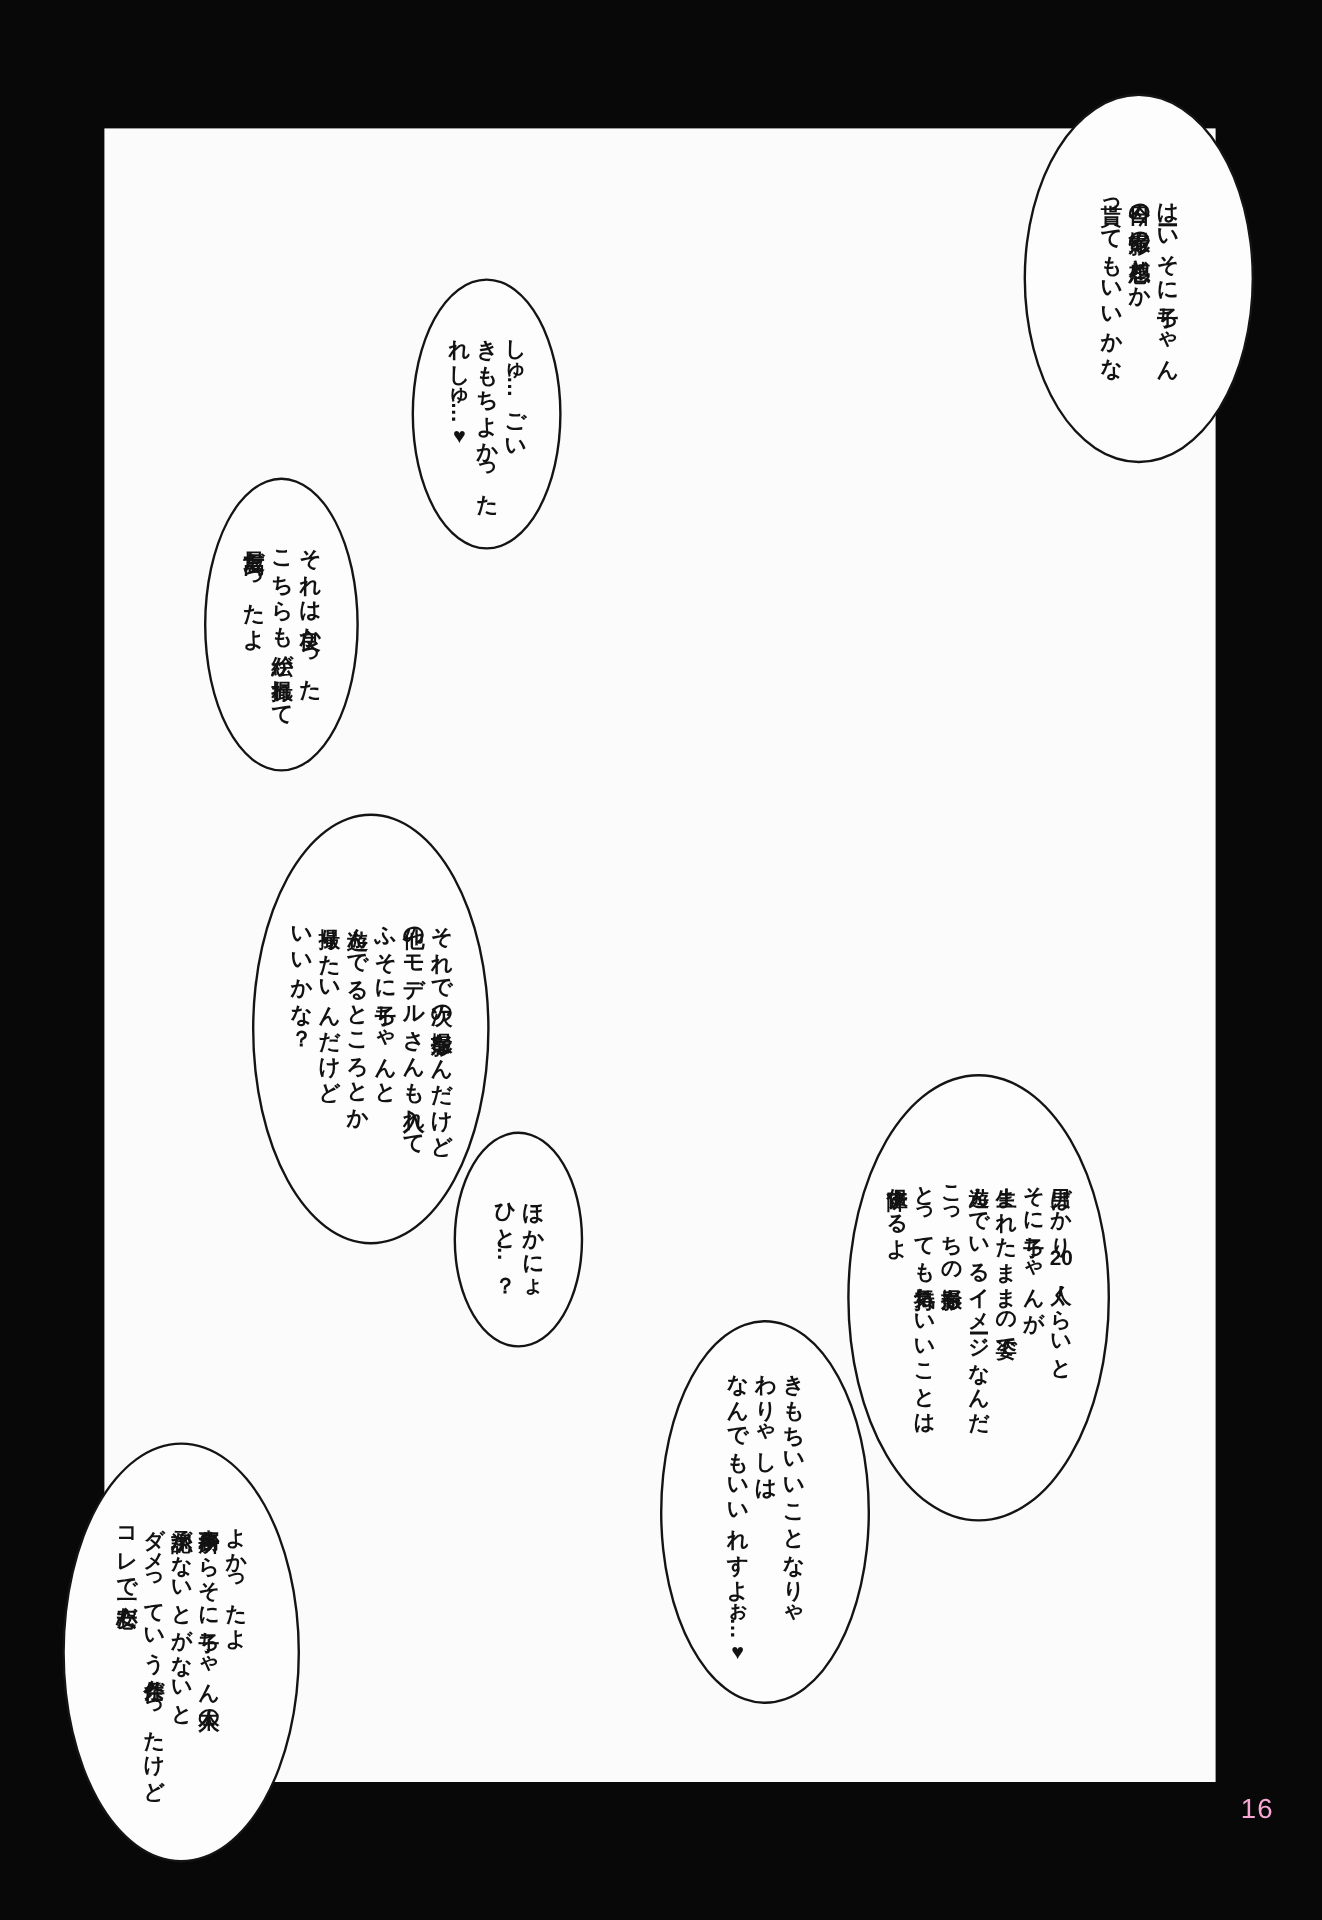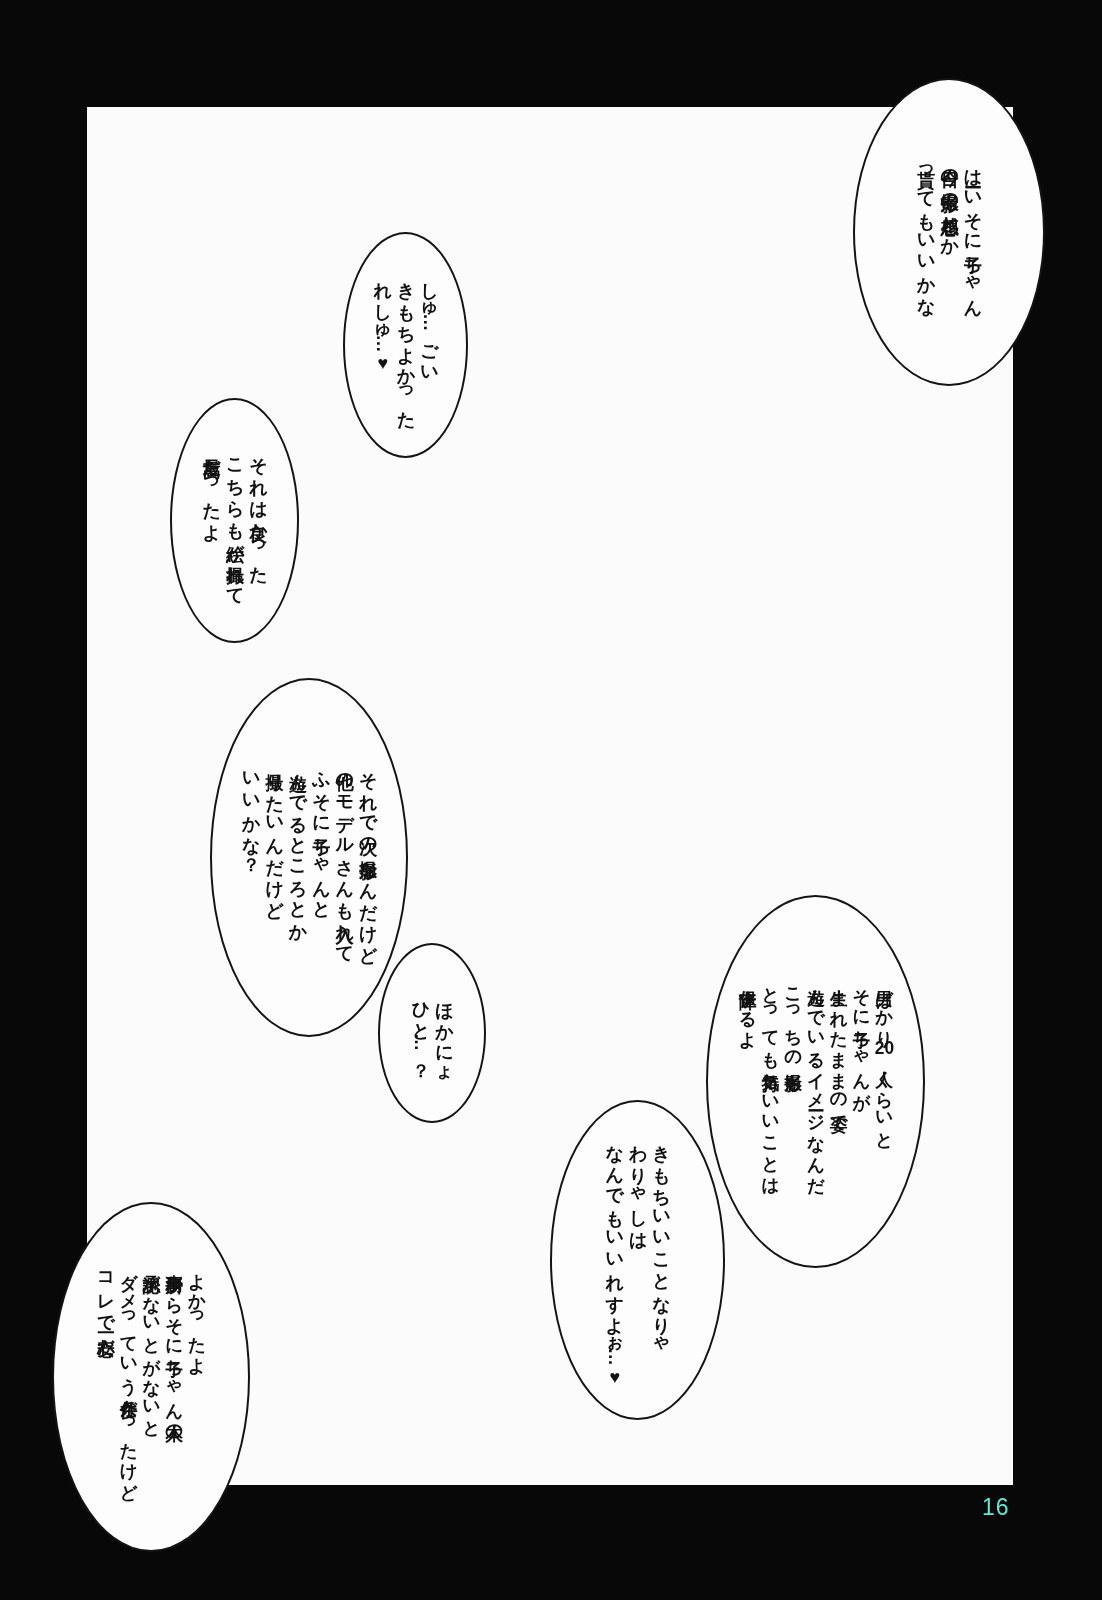--- a/index.html
+++ b/index.html
@@ -52,23 +52,23 @@
   .b2 { left: 343px; top:  232px; width: 125px; height: 226px; }
   .b3 { left: 170px; top:  398px; width: 129px; height: 245px; }
   .b4 { left: 210px; top:  678px; width: 198px; height: 359px; }
   .b5 { left: 378px; top:  943px; width: 108px; height: 180px; }
   .b6 { left: 706px; top:  895px; width: 219px; height: 373px; }
   .b7 { left: 550px; top: 1100px; width: 175px; height: 320px; }
   .b8 { left:  52px; top: 1202px; width: 198px; height: 350px; }
   .b8 .vtext, .b6 .vtext { font-size: 17.5px; }
   .page-number {
     position: absolute;
-    left: 982px;
+    left: 1034px;
     top: 1494px;
-    color: #5eead4;
+    color: #f9a8d4;
     font-size: 23px;
     letter-spacing: 1px;
   }
 </style>
 </head>
 <body>
 
 <div class="stage">
 
   <div class="paper"></div>

